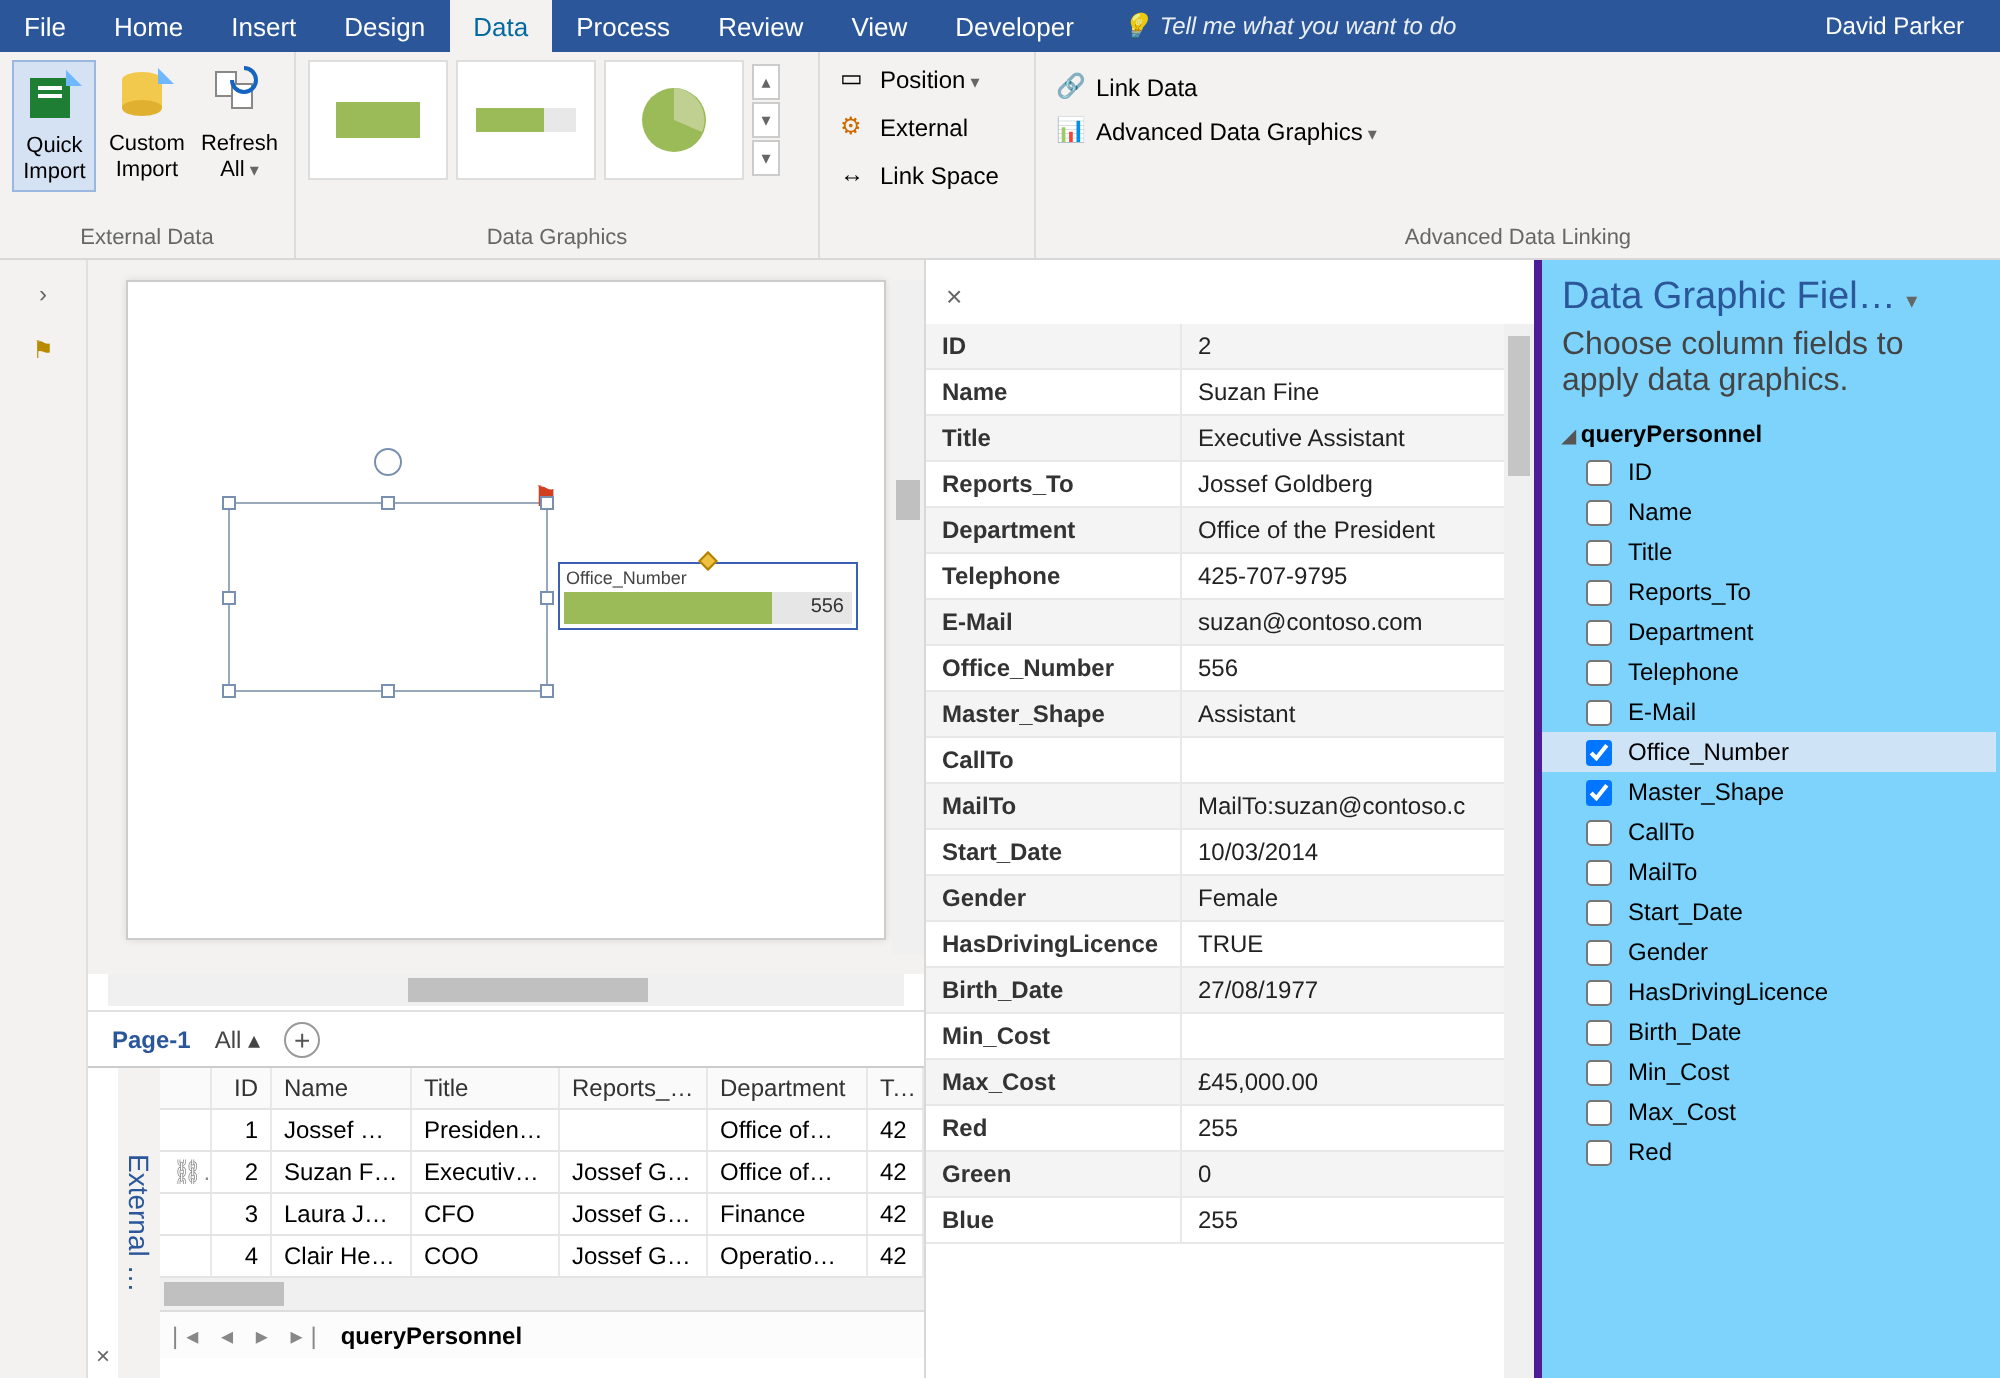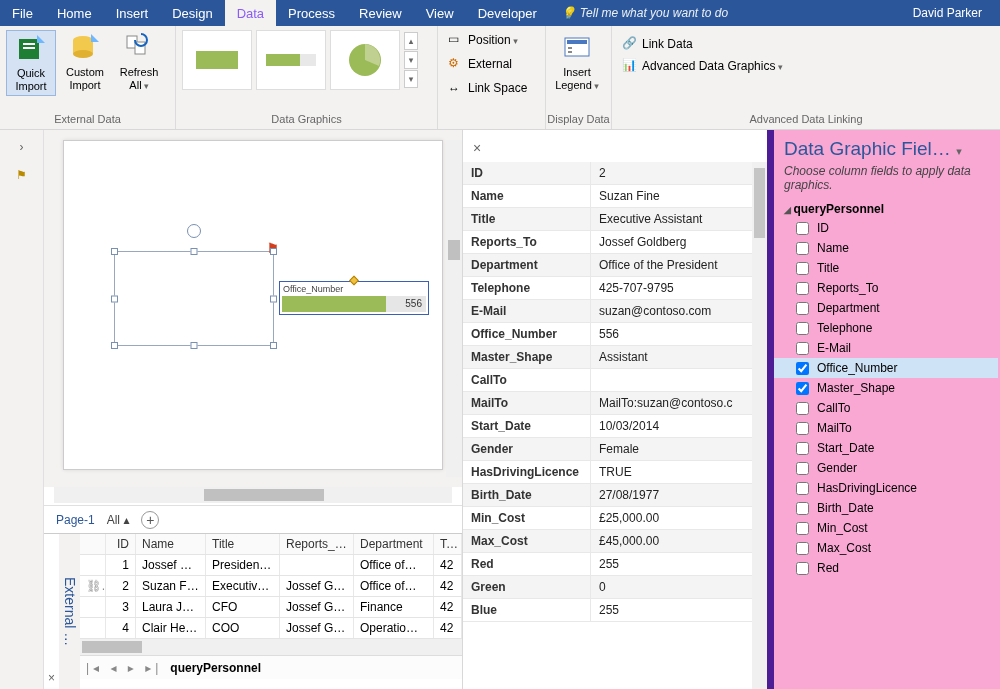--- a/index.html
+++ b/index.html
@@ -1,21 +1,21 @@
 <!DOCTYPE html>
 <html><head>
 <meta charset="utf-8">
 <style>
 * { margin: 0; padding: 0; box-sizing: border-box; font-family: "Segoe UI", Arial, sans-serif; }
 body { width: 1000px; height: 689px; overflow: hidden; background: #fff; font-size: 12px; }
 
 
 .menubar { background: #2b579a; height: 26px; display: flex; align-items: stretch; color: #fff; }
 .menubar .item { padding: 0 12px; display: flex; align-items: center; font-size: 13px; cursor: pointer; }
-.menubar .item.active { background: #f3f2f1; color: #8b5cf6; }
+.menubar .item.active { background: #f3f2f1; color: #0369a1; }
 .menubar .tellme { display: flex; align-items: center; gap: 4px; padding: 0 12px; font-style: italic; opacity: .9; }
 .menubar .user { margin-left: auto; padding: 0 18px; display: flex; align-items: center; }
 
 
 .ribbon { background: #f3f2f1; border-bottom: 1px solid #d8d8d8; height: 104px; display: flex; }
 .group { border-right: 1px solid #dcdcdc; display: flex; flex-direction: column; }
 .group-body { flex: 1; display: flex; align-items: flex-start; padding: 4px 6px; gap: 4px; }
 .group-label { text-align: center; font-size: 11px; color: #666; padding: 2px 0 4px; }
 .bigbtn { display: flex; flex-direction: column; align-items: center; width: 50px; padding: 2px; cursor: pointer; font-size: 11px; text-align: center; line-height: 13px; }
 .bigbtn .ico { width: 32px; height: 32px; margin-bottom: 2px; }
@@ -47,21 +47,21 @@
 .flag { position:absolute; right:-6px; top:-12px; color:#d04020; font-size:14px; }
 .callout { position: absolute; left: 215px; top: 140px; width: 150px; border: 1.5px solid #3a5fb5; background: #fff; }
 .callout .lbl { font-size: 9px; padding: 2px 3px; color:#444; }
 .callout .bar { height: 16px; background: #e6e6e6; position: relative; margin: 0 2px 2px; }
 .callout .fill { position:absolute; left:0; top:0; bottom:0; width:72%; background:#9bbb59; }
 .callout .val { position:absolute; right:4px; top:0; line-height:16px; font-size:10px; color:#333; }
 .callout .diam { position:absolute; left:50%; top:-5px; width:7px; height:7px; background:#f0c040; border:1px solid #b08000; transform: translateX(-50%) rotate(45deg); }
 
 
 .pagetabs { height: 28px; display: flex; align-items: center; gap: 12px; padding: 0 12px; border-top: 1px solid #e0e0e0; background:#fff; }
-.pagetabs .tab { color: #2b579a; font-weight: 400; }
+.pagetabs .tab { color: #2b579a; font-weight: 700; }
 .pagetabs .all { color: #444; }
 .pagetabs .plus { width:18px; height:18px; border:1px solid #999; border-radius:50%; display:flex; align-items:center; justify-content:center; color:#555; font-size:14px; }
 
 
 .extdata { height: 156px; display: flex; border-top: 1px solid #ccc; }
 .ext-title { width: 24px; background: #f3f2f1; display:flex; align-items:center; justify-content:center; }
 .ext-title span { writing-mode: vertical-rl; color: #2b579a; font-size: 14px; }
 .ext-grid { flex:1; display:flex; flex-direction:column; }
 .gridhead, .gridrow { display:flex; border-bottom:1px solid #e4e4e4; }
 .gridhead { background:#fafafa; }
@@ -84,23 +84,23 @@
 .panel-title .x { color:#666; font-size:14px; cursor:pointer; }
 .sd-grid { flex:1; overflow:hidden; position:relative; }
 .sd-row { display:flex; border-bottom:1px solid #e8e8e8; }
 .sd-row:nth-child(odd) { background:#f4f4f4; }
 .sd-k { width: 128px; padding: 4px 8px; font-weight:600; color:#333; border-right:1px solid #e8e8e8;}
 .sd-v { flex:1; padding: 4px 8px; color:#222; overflow:hidden; white-space:nowrap; text-overflow:ellipsis;}
 .sd-scroll { position:absolute; right:0; top:0; bottom:0; width:15px; background:#f0f0f0;}
 .sd-scroll .thumb { position:absolute; left:2px; right:2px; top:6px; height:70px; background:#c5c5c5;}
 
 
-.dgf { flex:1; border-left: 7px solid #4c1d95; background:#f9a8d4; padding-right:2px; }
+.dgf { flex:1; border-left: 4px solid #4c1d95; background:#7dd3fc; padding-right:2px; }
 .dgf .ptitle { color:#2b579a; font-size:19px; padding:8px 10px 4px; white-space:nowrap; overflow:hidden; }
-.dgf .desc { font-size:12px; color:#444; padding: 0 10px 8px; font-style: italic; }
+.dgf .desc { font-size:16px; color:#444; padding: 0 10px 8px; }
 .dgf .grouphead { font-size:12px; font-weight:600; padding: 2px 10px; }
 .dgf .grouphead::before { content:"◢ "; font-size:9px; color:#555; }
 .fld { display:flex; align-items:center; gap:8px; padding:3px 8px 3px 22px; font-size:12px; }
 .fld input { width:13px; height:13px; }
 .fld.sel { background:#cfe3f7; }
 
 svg { display:block; }
 .caret::after { content:" ▾"; font-size:9px; color:#666; }
 </style>
 </head>
@@ -117,21 +117,21 @@
     <div class="item">View</div>
     <div class="item">Developer</div>
     <div class="tellme">
       <span>💡</span>
       <span>Tell me what you want to do</span>
     </div>
     <div class="user">David Parker</div>
   </div>
 
 <div class="ribbon">
-  <div class="group" style="width:176px">
+  <div class="group" style="width:148px">
     <div class="group-body">
       <div class="bigbtn selected">
         <svg class="ico" viewBox="0 0 32 32">
             <rect x="4" y="6" width="20" height="20" fill="#1e7e34"></rect>
             <rect x="8" y="10" width="12" height="2" fill="#fff"></rect>
             <rect x="8" y="14" width="12" height="2" fill="#fff"></rect>
             <path d="M22 2 L30 10 L22 10 Z" fill="#6fb7ff"></path>
           </svg>
         <span>Quick Import</span>
       </div>
@@ -194,34 +194,20 @@
           <span>External</span>
         </div>
       <div class="smallrow">
           <span class="sico">↔</span>
           <span>Link Space</span>
         </div>
     </div>
     <div class="group-label">&nbsp;</div>
   </div>
 
-  <div class="group" style="width:66px">
-    <div class="group-body">
-      <div class="bigbtn">
-        <svg class="ico" viewBox="0 0 32 32">
-            <rect x="4" y="6" width="24" height="18" fill="#fff" stroke="#4a78c0"></rect>
-            <rect x="6" y="8" width="20" height="4" fill="#4a78c0"></rect>
-            <rect x="7" y="15" width="4" height="2" fill="#888"></rect>
-            <rect x="7" y="19" width="4" height="2" fill="#888"></rect>
-          </svg>
-        <span class="caret">Insert Legend</span>
-      </div>
-    </div>
-    <div class="group-label">Display Data</div>
-  </div>
 
 
   <div class="group" style="flex:1;border-right:none">
     <div class="group-body" style="flex-direction:column;align-items:flex-start;gap:2px;padding-top:8px">
       <div class="smallrow">
           <span class="sico">🔗</span>
           <span>Link Data</span>
         </div>
       <div class="smallrow">
           <span class="sico">📊</span>
@@ -399,21 +385,20 @@
         <div class="sd-row">
           <div class="sd-k">HasDrivingLicence</div>
           <div class="sd-v">TRUE</div>
         </div>
         <div class="sd-row">
           <div class="sd-k">Birth_Date</div>
           <div class="sd-v">27/08/1977</div>
         </div>
         <div class="sd-row">
           <div class="sd-k">Min_Cost</div>
-          <div class="sd-v">£25,000.00</div>
         </div>
         <div class="sd-row">
           <div class="sd-k">Max_Cost</div>
           <div class="sd-v">£45,000.00</div>
         </div>
         <div class="sd-row">
           <div class="sd-k">Red</div>
           <div class="sd-v">255</div>
         </div>
         <div class="sd-row">

